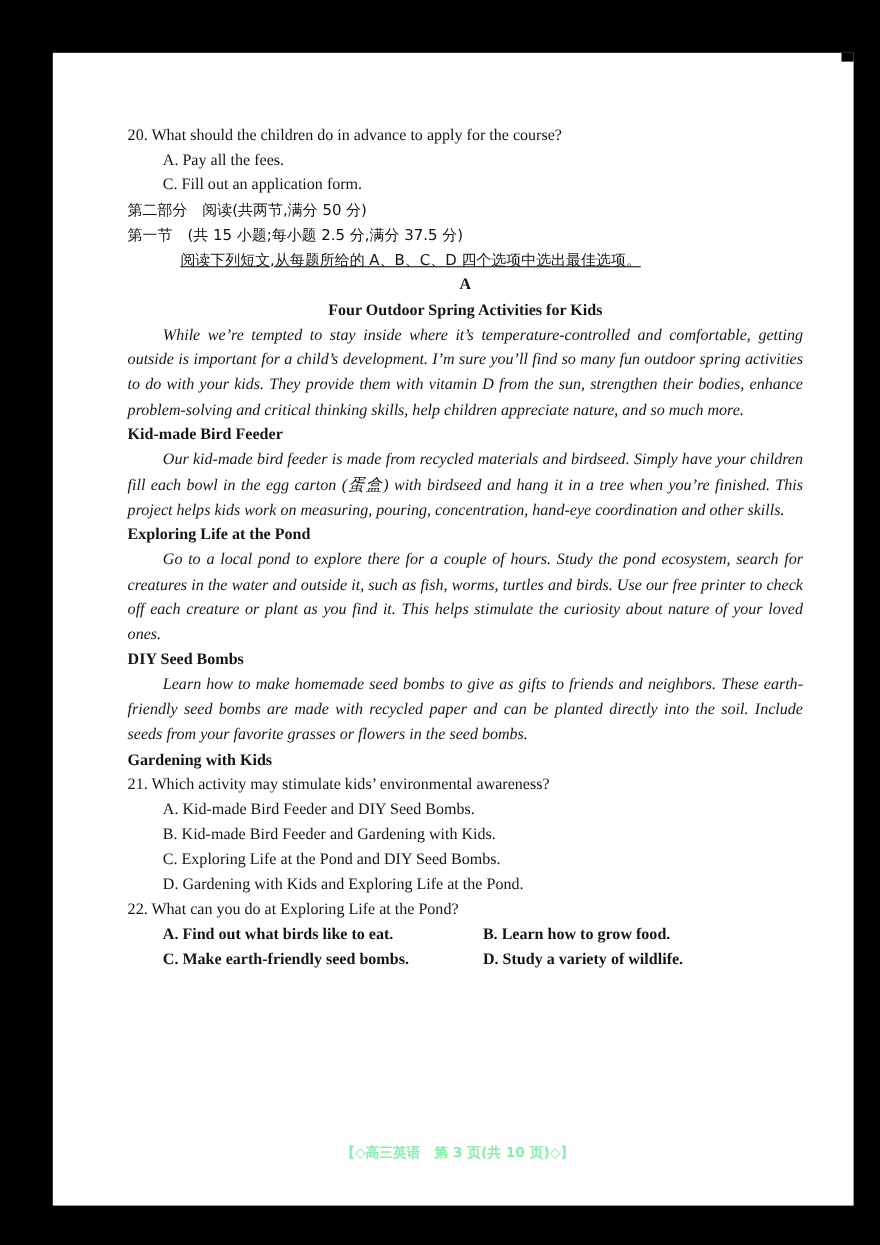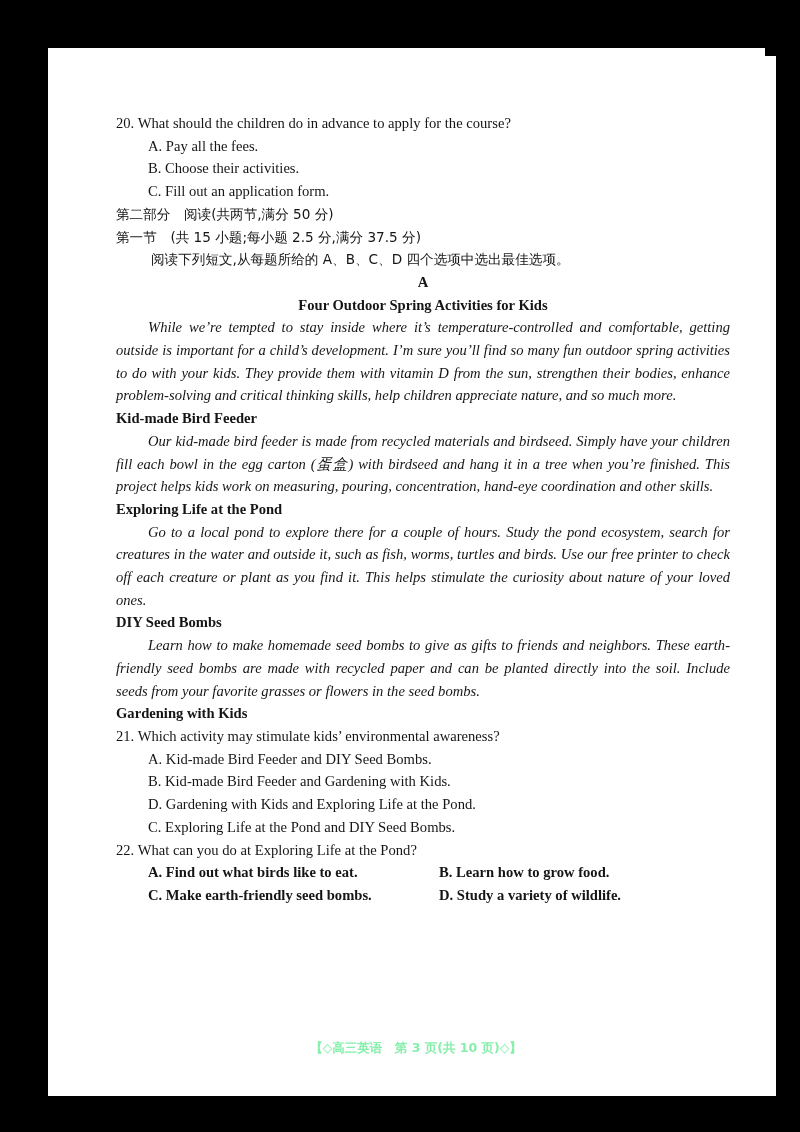--- a/index.html
+++ b/index.html
@@ -36,21 +36,21 @@
       left: 116px;
       top: 112px;
       width: 614px;
       font-size: 14.6px;
       line-height: 22.7px;
     }
     .line { display: block; white-space: nowrap; }
     .opt { margin-left: 32px; }
     .cn { font-family: "DejaVu Sans", sans-serif; font-size: 13.6px; }
     .cn-bold { font-weight: normal; }
-    .indent { margin-left: 35px; }
+    .indent { margin-left: 48px; text-decoration: underline; }
     .center { text-align: center; display: block; }
     .passage-letter { font-weight: bold; font-size: 14.6px; }
     .title { font-weight: bold; font-size: 14.6px; }
     .sub { font-weight: bold; display: block; }
     .para {
       text-align: justify;
       text-align-last: left;
       text-indent: 32px;
       margin: 0;
       display: block;
@@ -74,21 +74,20 @@
 <body>
 
 <div class="page"></div>
 <div class="page-notch"></div>
 
 <div class="content">
 
   <div>
     <span class="line">20. What should the children do in advance to apply for the course?</span>
     <span class="line opt">A. Pay all the fees.</span>
-    <span class="line opt">B. Choose their activities.</span>
     <span class="line opt">C. Fill out an application form.</span>
   </div>
 
   <div>
     <span class="line cn cn-bold">第二部分　阅读(共两节,满分 50 分)</span>
     <span class="line cn">第一节　(共 15 小题;每小题 2.5 分,满分 37.5 分)</span>
     <span class="line cn indent">阅读下列短文,从每题所给的 A、B、C、D 四个选项中选出最佳选项。</span>
   </div>
 
   <div>
@@ -105,22 +104,22 @@
     <span class="sub">DIY Seed Bombs</span>
     <p class="para">Learn how to make homemade seed bombs to give as gifts to friends and neighbors. These earth-friendly seed bombs are made with recycled paper and can be planted directly into the soil. Include seeds from your favorite grasses or flowers in the seed bombs.</p>
 
     <span class="sub">Gardening with Kids</span>
   </div>
 
   <div>
     <span class="line">21. Which activity may stimulate kids’ environmental awareness?</span>
     <span class="line opt">A. Kid-made Bird Feeder and DIY Seed Bombs.</span>
     <span class="line opt">B. Kid-made Bird Feeder and Gardening with Kids.</span>
+    <span class="line opt">C. Exploring Life at the Pond and DIY Seed Bombs.</span>
     <span class="line opt">D. Gardening with Kids and Exploring Life at the Pond.</span>
-    <span class="line opt">C. Exploring Life at the Pond and DIY Seed Bombs.</span>
   </div>
 
   <div>
     <span class="line">22. What can you do at Exploring Life at the Pond?</span>
     <div class="two-col">
       <span class="col">A. Find out what birds like to eat.</span>
       <span class="col">B. Learn how to grow food.</span>
     </div>
     <div class="two-col">
       <span class="col">C. Make earth-friendly seed bombs.</span>

